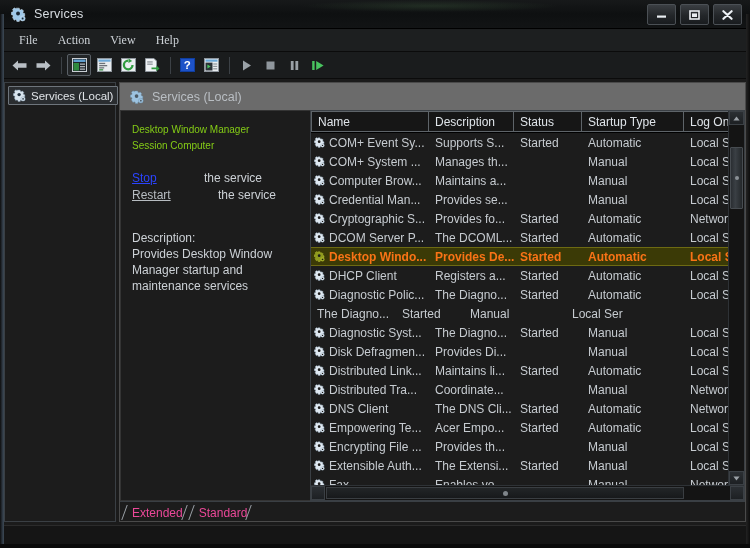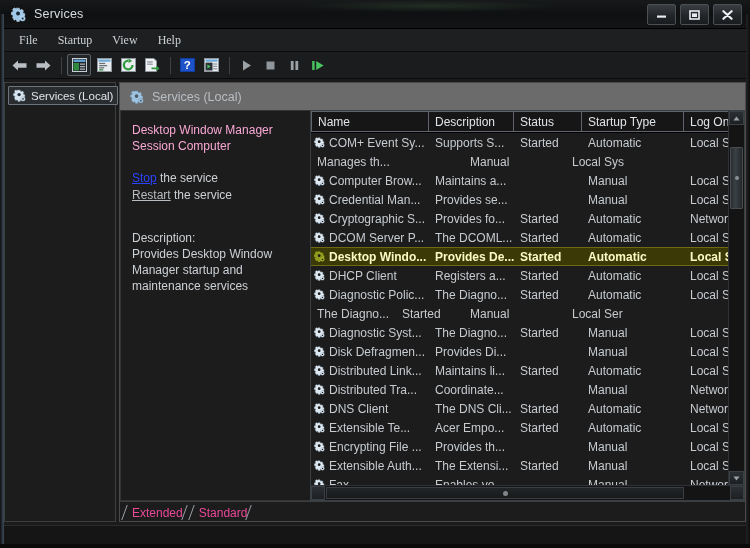--- a/index.html
+++ b/index.html
@@ -198,33 +198,33 @@
     width: 190px;
     flex: none;
     background: #1c1c1c;
     padding: 11px 12px 0 11px;
     box-sizing: border-box;
     border-left: 1px solid #343434;
     border-top: 1px solid #343434;
     border-bottom: 1px solid #343434;
   }
   .det-title {
-    color: #f9a8d4;
-    font-size: 12px;
+    color: #84cc16;
+    font-size: 10px;
     line-height: 16px;
   }
   .det-actions { margin-top: 16px; }
   .det-link {
     font-size: 12px;
     line-height: 17px;
     text-decoration: underline;
   }
   .det-link.primary { color: #2b44ff; }
   .det-link.secondary { color: #b7bcc1; }
-  .det-link-suffix { color: #ccd1d6; text-decoration: none; }
+  .det-link-suffix { color: #ccd1d6; text-decoration: none; padding-left: 44px; }
   .det-desc-head {
     margin-top: 26px;
     color: #ccd1d6;
     font-size: 12px;
     line-height: 16px;
   }
   .det-desc-body {
     color: #ccd1d6;
     font-size: 12px;
     line-height: 16px;
@@ -289,21 +289,21 @@
     border-bottom: 1px solid #6d6a12;
   }
   .cell {
     color: #c6cbd0;
     font-size: 12px;
     white-space: nowrap;
     overflow: hidden;
     box-sizing: border-box;
     padding-left: 6px;
   }
-  .row.selected .cell { color: #fef9c3; font-weight: bold; }
+  .row.selected .cell { color: #f97316; font-weight: bold; }
   .cell.name {
     display: flex; align-items: center; gap: 4px;
     padding-left: 3px;
   }
 
   
   .c-name   { width: 118px; flex: none; }
   .c-desc   { width: 85px;  flex: none; }
   .c-status { width: 68px;  flex: none; }
   .c-start  { width: 102px; flex: none; }
@@ -432,21 +432,21 @@
       <div class="win-btn">
         <svg width="11" height="10" viewBox="0 0 11 10">
             <path d="M1.4 1.2 L9.6 8.8 M9.6 1.2 L1.4 8.8" stroke="#eef2f6" stroke-width="2.1" stroke-linecap="round"></path>
           </svg>
       </div>
     </div>
   </div>
 
   <div id="menubar">
     <div class="menu-item">File</div>
-    <div class="menu-item">Startup</div>
+    <div class="menu-item">Action</div>
     <div class="menu-item">View</div>
     <div class="menu-item">Help</div>
   </div>
 
   <div id="toolbar">
     <div class="tb-item">
       <svg width="17" height="13" viewBox="0 0 17 13">
           <path d="M7 1.5 L1.5 6.5 L7 11.5 L7 8.8 L15.5 8.8 L15.5 4.2 L7 4.2 Z" fill="#b9bfc5"></path>
         </svg>
     </div>
@@ -607,20 +607,31 @@
                         </svg>
                       </span>
                       <span>COM+ Event Sy...</span>
                     </div>
                     <div class="cell c-desc">Supports S...</div>
                     <div class="cell c-status">Started</div>
                     <div class="cell c-start">Automatic</div>
                     <div class="cell c-logon">Local Ser</div>
                   </div>
                   <div class="row">
+                    <div class="cell name c-name">
+                      <span>
+                        <svg width="11" height="11" viewBox="0 0 16 16" style="display:block">
+                          <path d="M6.2 1.2h2.6l.3 1.5 1.2.5 1.3-.8 1.8 1.8-.8 1.3.5 1.2 1.5.3v2.6l-1.5.3-.5 1.2.8 1.3-1.8 1.8-1.3-.8-1.2.5-.3 1.5H6.2l-.3-1.5-1.2-.5-1.3.8L1.6 11l.8-1.3-.5-1.2L.4 8.2V5.6l1.5-.3.5-1.2-.8-1.3L3.4.9l1.3.8 1.2-.5z" fill="#dfe9f2" stroke="#8fa3b4" stroke-width=".6"></path>
+                          <circle cx="7.5" cy="6.9" r="2" fill="#1c1c1c"></circle>
+                          <circle cx="12.4" cy="12.2" r="2.6" fill="#dfe9f2" stroke="#8fa3b4" stroke-width=".6"></circle>
+                          <circle cx="12.4" cy="12.2" r="1" fill="#1c1c1c"></circle>
+                        </svg>
+                      </span>
+                      <span>COM+ System ...</span>
+                    </div>
                     <div class="cell c-desc">Manages th...</div>
                     <div class="cell c-status"></div>
                     <div class="cell c-start">Manual</div>
                     <div class="cell c-logon">Local Sys</div>
                   </div>
                   <div class="row">
                     <div class="cell name c-name">
                       <span>
                         <svg width="11" height="11" viewBox="0 0 16 16" style="display:block">
                           <path d="M6.2 1.2h2.6l.3 1.5 1.2.5 1.3-.8 1.8 1.8-.8 1.3.5 1.2 1.5.3v2.6l-1.5.3-.5 1.2.8 1.3-1.8 1.8-1.3-.8-1.2.5-.3 1.5H6.2l-.3-1.5-1.2-.5-1.3.8L1.6 11l.8-1.3-.5-1.2L.4 8.2V5.6l1.5-.3.5-1.2-.8-1.3L3.4.9l1.3.8 1.2-.5z" fill="#dfe9f2" stroke="#8fa3b4" stroke-width=".6"></path>
@@ -832,21 +843,21 @@
                   <div class="row">
                     <div class="cell name c-name">
                       <span>
                         <svg width="11" height="11" viewBox="0 0 16 16" style="display:block">
                           <path d="M6.2 1.2h2.6l.3 1.5 1.2.5 1.3-.8 1.8 1.8-.8 1.3.5 1.2 1.5.3v2.6l-1.5.3-.5 1.2.8 1.3-1.8 1.8-1.3-.8-1.2.5-.3 1.5H6.2l-.3-1.5-1.2-.5-1.3.8L1.6 11l.8-1.3-.5-1.2L.4 8.2V5.6l1.5-.3.5-1.2-.8-1.3L3.4.9l1.3.8 1.2-.5z" fill="#dfe9f2" stroke="#8fa3b4" stroke-width=".6"></path>
                           <circle cx="7.5" cy="6.9" r="2" fill="#1c1c1c"></circle>
                           <circle cx="12.4" cy="12.2" r="2.6" fill="#dfe9f2" stroke="#8fa3b4" stroke-width=".6"></circle>
                           <circle cx="12.4" cy="12.2" r="1" fill="#1c1c1c"></circle>
                         </svg>
                       </span>
-                      <span>Extensible Te...</span>
+                      <span>Empowering Te...</span>
                     </div>
                     <div class="cell c-desc">Acer Empo...</div>
                     <div class="cell c-status">Started</div>
                     <div class="cell c-start">Automatic</div>
                     <div class="cell c-logon">Local Sys</div>
                   </div>
                   <div class="row">
                     <div class="cell name c-name">
                       <span>
                         <svg width="11" height="11" viewBox="0 0 16 16" style="display:block">

